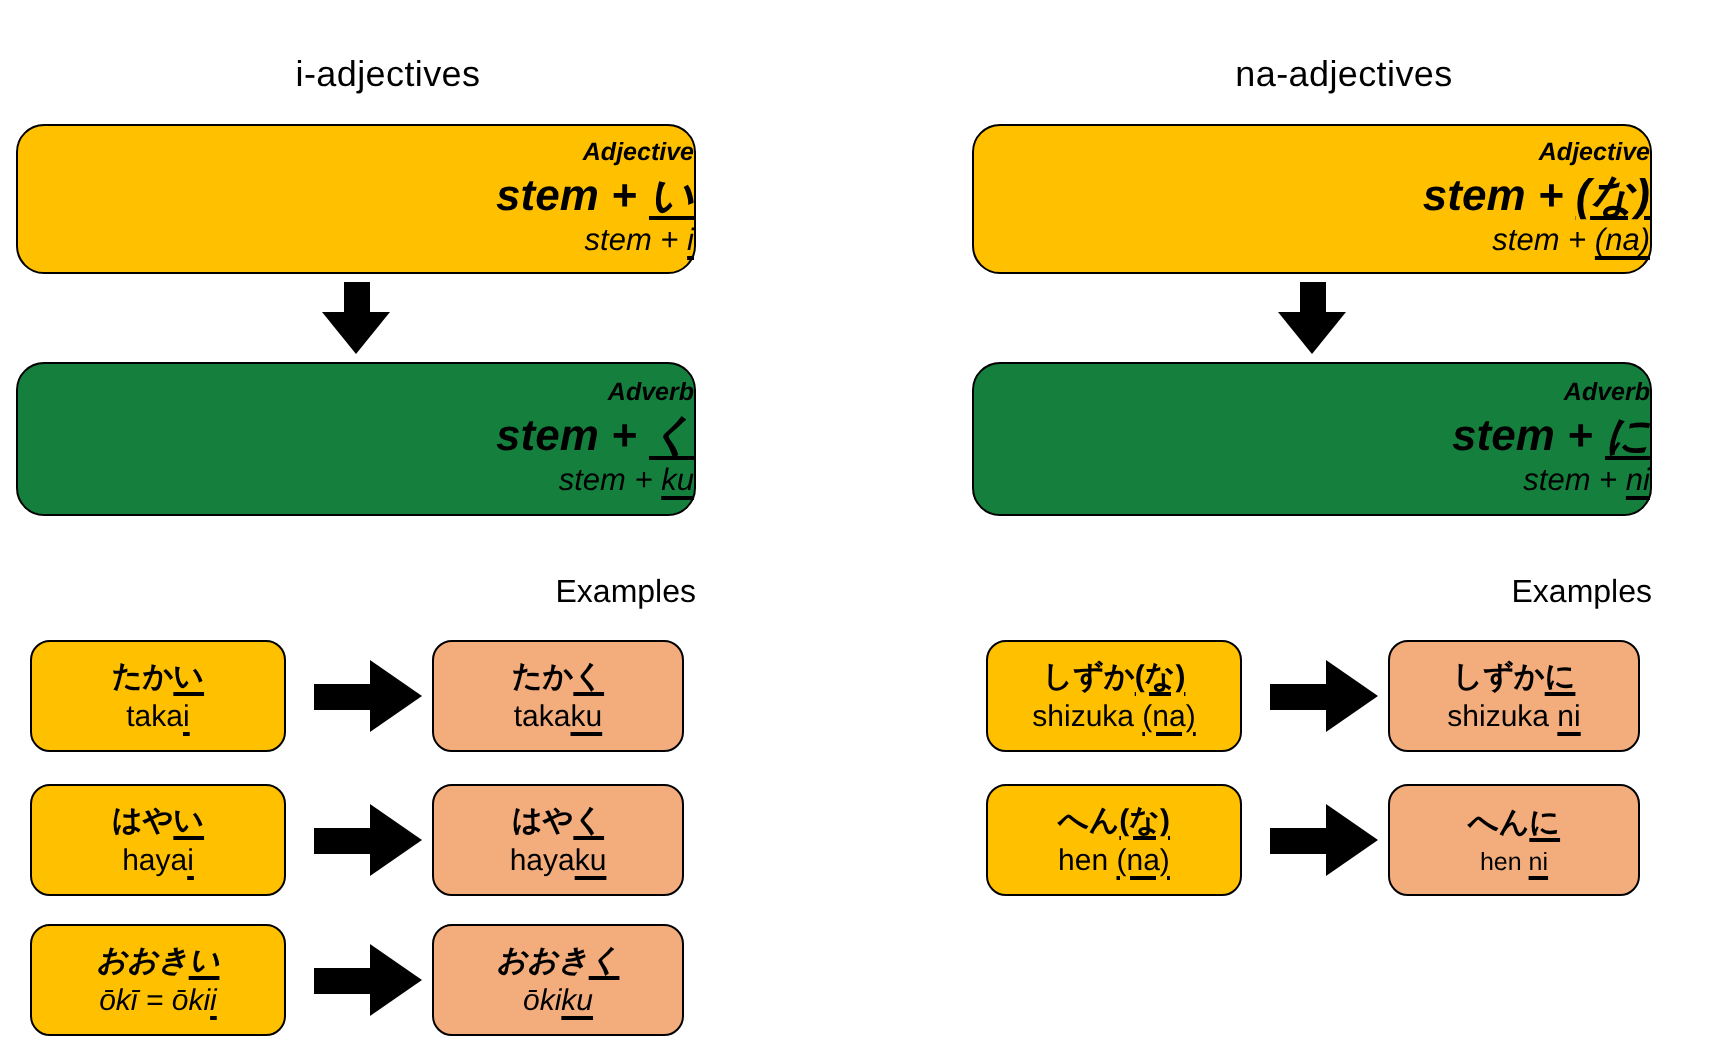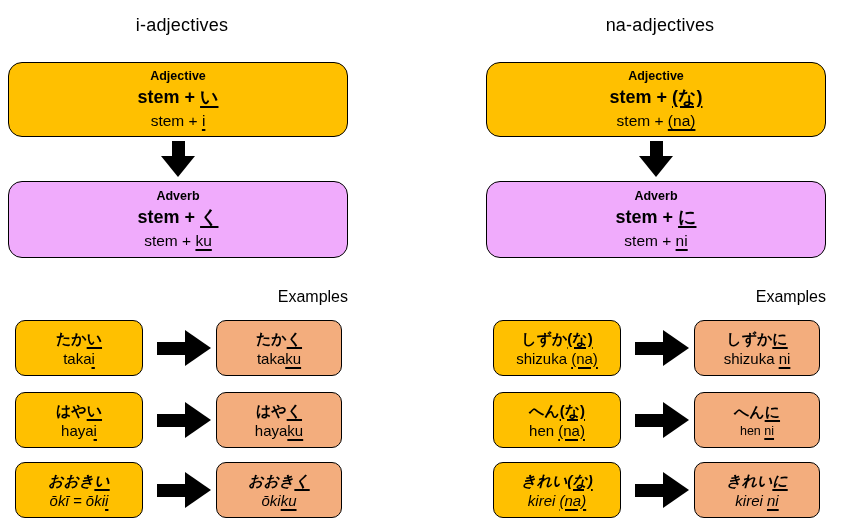--- a/index.html
+++ b/index.html
@@ -20,44 +20,45 @@
     top: 0;
     width: 357px;
     height: 530px;
   }
   .col-left  { left: 0; }
   .col-right { left: 478px; }
 
   .col-title {
     position: absolute;
     top: 11px; left: 8px; width: 340px;
-    margin: 4px;
+    margin: 16px;
     text-align: center;
     font-size: 18px;
     font-weight: 400;
     letter-spacing: 0.2px;
   }
 
   .main-box {
     position: absolute;
     left: 8px; width: 340px;
     box-sizing: border-box;
     border: 1.5px solid #000000;
     border-radius: 14px;
     display: flex;
     flex-direction: column;
-    align-items: center;
+    align-items: flex-end;
     justify-content: center;
     text-align: center;
+    font-style: italic;
   }
   .adj-box { top: 62px;  height: 75px; background: #FFC000; }
-  .adv-box { top: 181px; height: 77px; background: #f0abfc; }
+  .adv-box { top: 181px; height: 77px; background: #15803d; }
 
   .box-heading { font-size: 12.5px; font-weight: 700; line-height: 15px; }
-  .box-kana    { font-size: 18px;   font-weight: 700; line-height: 27px; }
+  .box-kana    { font-size: 22px;   font-weight: 700; line-height: 27px; }
   .box-romaji  { font-size: 15.5px; font-weight: 400; line-height: 19px; }
 
   .ul {
     text-decoration: underline;
     text-underline-offset: 3px;
     text-decoration-thickness: 1.5px;
   }
 
   
   .v-arrow {
@@ -240,29 +241,15 @@
       <div class="h-arrow">
           <div class="h-stem"></div>
           <div class="h-head"></div>
         </div>
       <div class="ex-box ex-to">
         <div class="ex-kana"><span>しずか</span><span class="ul">に</span></div>
         <div class="ex-romaji"><span>shizuka </span><span class="ul">ni</span></div>
       </div>
     </div>
 
-    <div class="ex-row row3">
-      <div class="ex-box ex-from">
-        <div class="ex-kana"><span>きれい</span><span class="ul">(な)</span></div>
-        <div class="ex-romaji"><span>kirei </span><span class="ul">(na)</span></div>
-      </div>
-      <div class="h-arrow">
-          <div class="h-stem"></div>
-          <div class="h-head"></div>
-        </div>
-      <div class="ex-box ex-to">
-        <div class="ex-kana"><span>きれい</span><span class="ul">に</span></div>
-        <div class="ex-romaji"><span>kirei </span><span class="ul">ni</span></div>
-      </div>
-    </div>
   </section>
 
 </div>
 
 </body></html>

